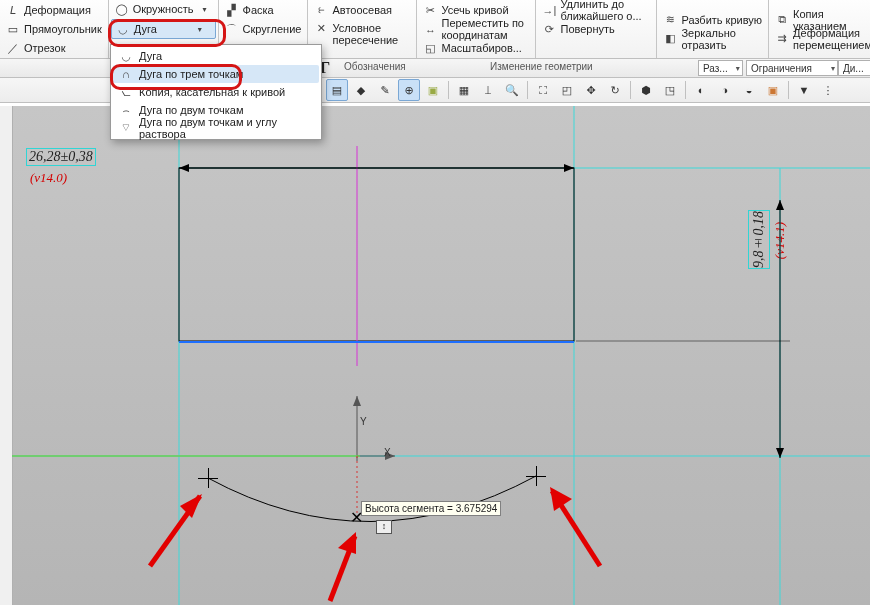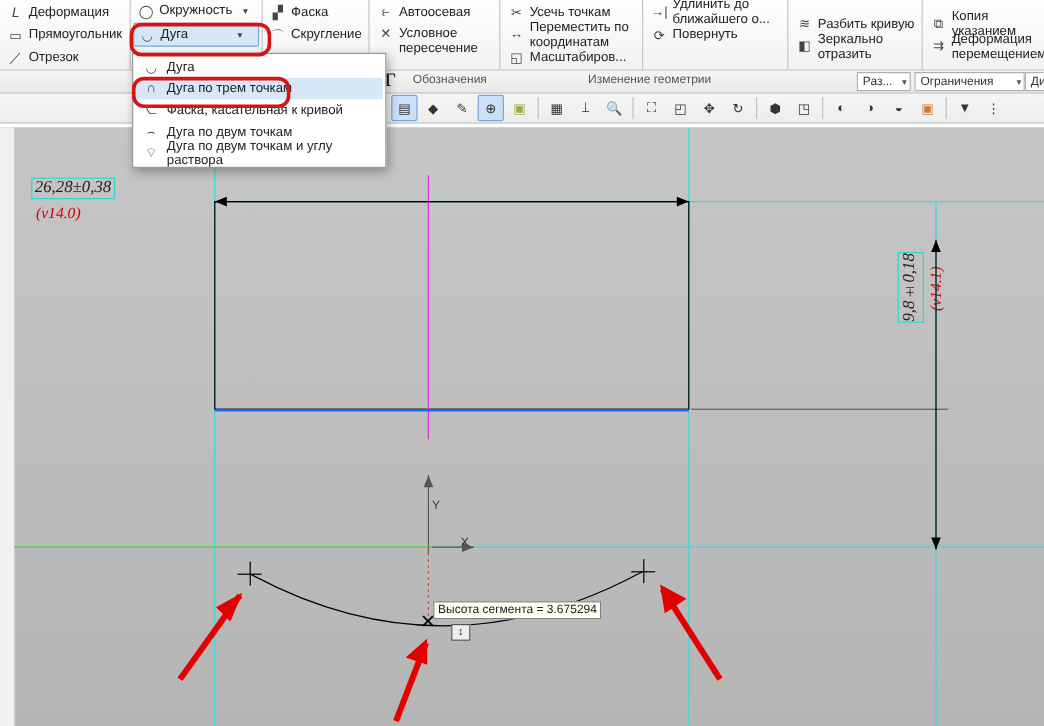--- a/index.html
+++ b/index.html
@@ -3,21 +3,21 @@
 <meta charset="utf-8">
 <style>
   html,body{margin:0;padding:0;width:870px;height:605px;font-family:"Segoe UI",Tahoma,sans-serif;font-size:11px;color:#222;overflow:hidden;background:#fff;}
   .toolbar{background:linear-gradient(#fefefe,#f2f2f2);border-bottom:1px solid #bfbfbf;display:flex;align-items:stretch;}
   .tb-group{border-right:1px solid #c5c5c5;display:flex;flex-direction:column;justify-content:center;padding:1px 2px;}
   .tb-col{display:flex;flex-direction:column;gap:1px;}
   .tb-item{display:flex;align-items:center;gap:4px;height:18px;padding:0 4px;white-space:nowrap;cursor:pointer;border-radius:2px;}
   .ico{width:14px;height:14px;flex:0 0 14px;display:inline-flex;align-items:center;justify-content:center;font-size:11px;color:#444;}
   .band{background:linear-gradient(#f6f6f6,#e9e9e9);border-bottom:1px solid #bfbfbf;display:flex;align-items:center;height:18px;position:relative;}
   .band-label{position:absolute;font-size:10px;color:#555;top:2px;}
-  .band-drop{font-size:10px;color:#333;border:1px solid #b0b0b0;background:#fff;height:14px;display:flex;align-items:center;padding:0 14px 0 4px;position:relative;margin-left:16px;}
+  .band-drop{font-size:10px;color:#333;border:1px solid #b0b0b0;background:#fff;height:14px;display:flex;align-items:center;padding:0 14px 0 4px;position:relative;}
   .band-drop:after{content:"▾";position:absolute;right:2px;font-size:8px;color:#555;}
   .iconbar{background:linear-gradient(#f6f6f6,#ececec);border-bottom:1px solid #bfbfbf;height:24px;display:flex;align-items:center;gap:2px;padding:0 4px;}
   .ib{width:20px;height:20px;border:1px solid transparent;display:flex;align-items:center;justify-content:center;border-radius:2px;cursor:pointer;color:#333;}
   .ib.on{background:#c9e0f7;border-color:#7aa7d4;}
   .sep{width:1px;height:18px;background:#c0c0c0;margin:0 2px;}
   .canvas{position:absolute;left:0;right:0;top:106px;bottom:0;background:linear-gradient(#c6c6c6,#b5b5b5);overflow:hidden;}
   .ruler-v{position:absolute;left:0;top:0;bottom:0;width:12px;background:#f0f0f0;border-right:1px solid #b0b0b0;}
   .menu{position:absolute;left:110px;top:44px;width:206px;background:#fff;border:1px solid #9a9a9a;box-shadow:2px 3px 8px rgba(0,0,0,.3);z-index:50;padding:2px;}
   .menu .mi{display:flex;align-items:center;gap:6px;height:18px;padding:0 6px;cursor:pointer;}
   .menu .mi:hover,.menu .mi.hover{background:#d6e7f7;border-radius:2px;}
@@ -88,21 +88,21 @@
    <div class="tb-item" style="height:36px;align-items:flex-start;padding-top:2px;">
           <span class="ico">✕</span>
           <span style="width:78px;white-space:normal;line-height:12px;">Условное пересечение</span>
         </div>
   </div>
  </div>
  <div class="tb-group">
   <div class="tb-col">
    <div class="tb-item">
           <span class="ico">✂</span>
-          <span>Усечь точкам</span>
+          <span>Усечь кривой</span>
         </div>
    <div class="tb-item">
           <span class="ico">↔</span>
           <span style="width:88px;white-space:normal;line-height:12px;">Переместить по координатам</span>
         </div>
    <div class="tb-item">
           <span class="ico">◱</span>
           <span>Масштабиров...</span>
         </div>
   </div>
@@ -195,21 +195,21 @@
   <div class="mi">
       <span class="ico">◡</span>
       <span>Дуга</span>
     </div>
   <div class="mi hover">
       <span class="ico">∩</span>
       <span>Дуга по трем точкам</span>
     </div>
   <div class="mi">
       <span class="ico">⦦</span>
-      <span>Фаска, касательная к кривой</span>
+      <span>Копия, касательная к кривой</span>
     </div>
   <div class="mi">
       <span class="ico">⌢</span>
       <span>Дуга по двум точкам</span>
     </div>
   <div class="mi">
       <span class="ico">⌔</span>
       <span>Дуга по двум точкам и углу раствора</span>
     </div>
 </div>

